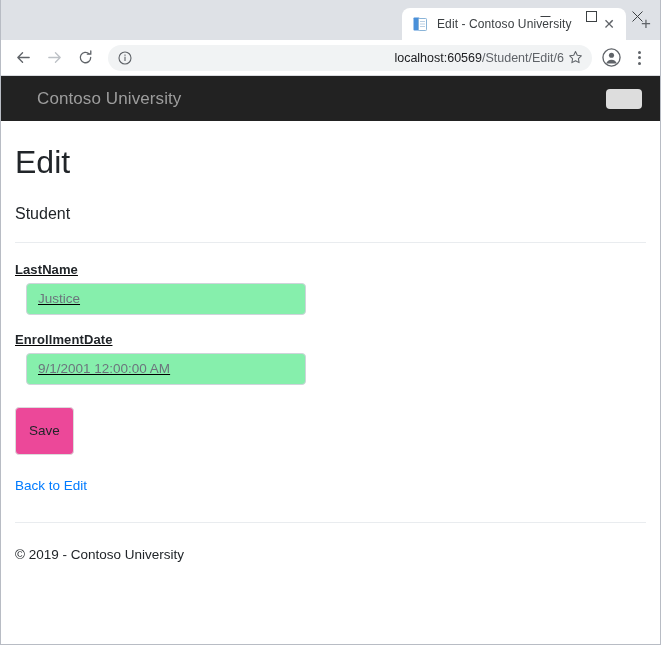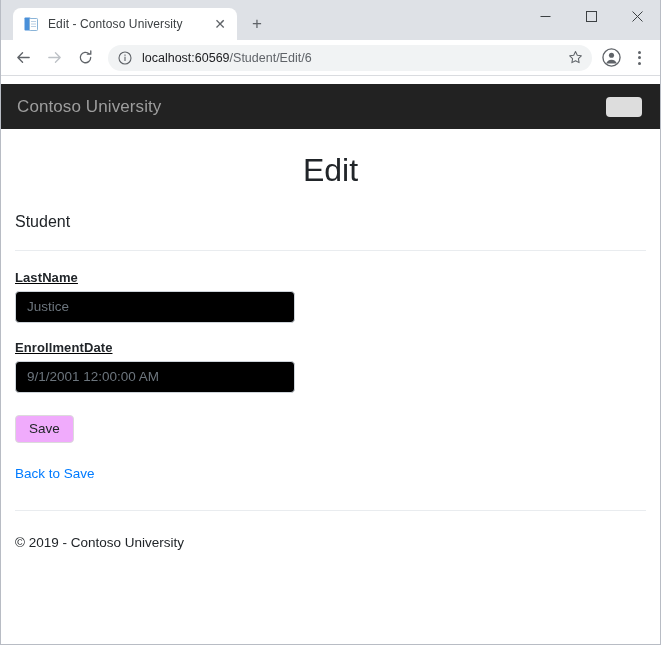--- a/index.html
+++ b/index.html
@@ -29,20 +29,21 @@
 
   .tabstrip {
     height: 40px;
     background: #dee1e6;
     display: flex;
     align-items: flex-end;
     padding-left: 12px;
     position: relative;
     flex: 0 0 40px;
     box-sizing: border-box;
+    justify-content: flex-end;
   }
 
   .tab {
     height: 32px;
     width: 224px;
     background: #ffffff;
     border-radius: 8px 8px 0 0;
     display: flex;
     align-items: center;
     padding: 0 8px 0 10px;
@@ -130,20 +131,21 @@
   .omnibox {
     flex: 1;
     height: 26px;
     background: #f1f3f4;
     border-radius: 13px;
     display: flex;
     align-items: center;
     padding: 0 6px 0 9px;
     margin: 0 4px 0 6px;
     box-sizing: border-box;
+    text-align: right;
   }
   .omni-info {
     width: 16px;
     height: 16px;
     flex: 0 0 16px;
     margin-right: 9px;
     display: flex;
     align-items: center;
     justify-content: center;
   }
@@ -193,23 +195,22 @@
     background: #ffffff;
     overflow: hidden;
   }
 
   .navbar {
     background: #222222;
     height: 45px;
     display: flex;
     align-items: center;
     justify-content: space-between;
-    padding: 0 18px 0 16px;
-    box-sizing: border-box;
-    margin-top: 8px;
+    padding: 0 18px 0 36px;
+    box-sizing: border-box;
   }
   .navbar-brand {
     color: #9d9d9d;
     font-size: 17px;
     letter-spacing: 0.1px;
   }
   .navbar-toggler {
     width: 36px;
     height: 20px;
     background: #dddddd;
@@ -221,21 +222,20 @@
     padding: 0 14px;
     box-sizing: border-box;
   }
 
   h1.page-title {
     font-size: 32px;
     font-weight: normal;
     color: #212529;
     margin: 22px 0 0 0;
     line-height: 1.2;
-    text-align: center;
   }
   h4.page-subtitle {
     font-size: 16px;
     font-weight: normal;
     color: #212529;
     margin: 23px 0 0 0;
     line-height: 1.2;
   }
   hr {
     border: none;
@@ -258,31 +258,32 @@
     display: block;
     width: 280px;
     height: 32px;
     box-sizing: border-box;
     border: 1px solid #ced4da;
     border-radius: 4px;
     padding: 0 11px;
     font-size: 13.5px;
     color: #6c757d;
     font-family: "Liberation Sans", sans-serif;
-    background: #000000;
+    background: #86efac;
     outline: none;
+    margin-left: 11px;
   }
 
   .btn-save {
     margin-top: 22px;
     display: inline-block;
-    padding: 4px 13px;
+    padding: 14px 13px;
     font-size: 13.5px;
     color: #212529;
-    background: #f0abfc;
+    background: #ec4899;
     border: 1px solid #dbdbdb;
     border-radius: 4px;
     font-family: "Liberation Sans", sans-serif;
     line-height: 1.4;
   }
 
   .back-link {
     display: inline-block;
     margin-top: 23px;
     font-size: 13.5px;
@@ -418,20 +419,20 @@
         <div class="form-group">
           <label class="control-label">EnrollmentDate</label>
           <input class="form-control" type="text" value="9/1/2001 12:00:00 AM" style="">
         </div>
 
         <div>
           <button type="button" class="btn-save">Save</button>
         </div>
       </form>
 
-      <a href="#" class="back-link">Back to Save</a>
+      <a href="#" class="back-link">Back to Edit</a>
 
       <hr class="footer-rule">
       <div class="footer-text">© 2019 - Contoso University</div>
 
     </div>
   </div>
 </div>
 
 </body></html>

